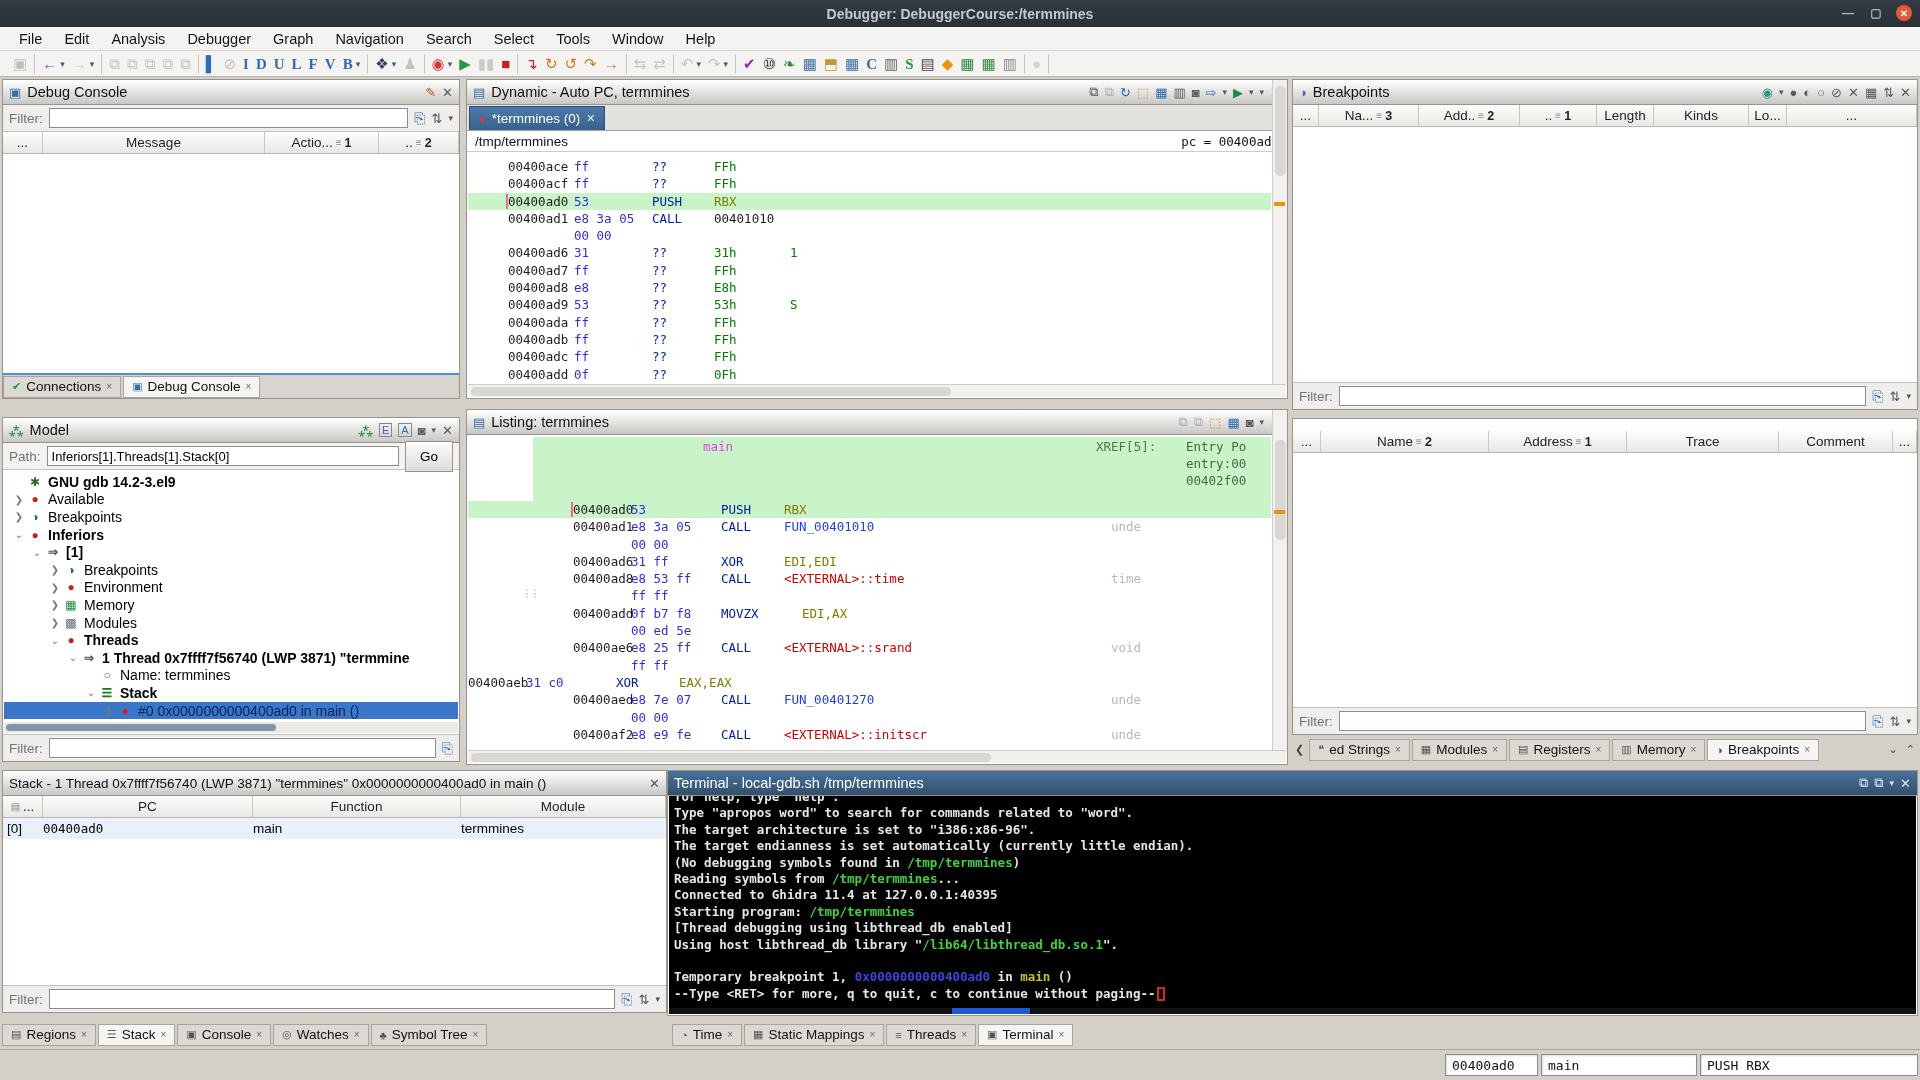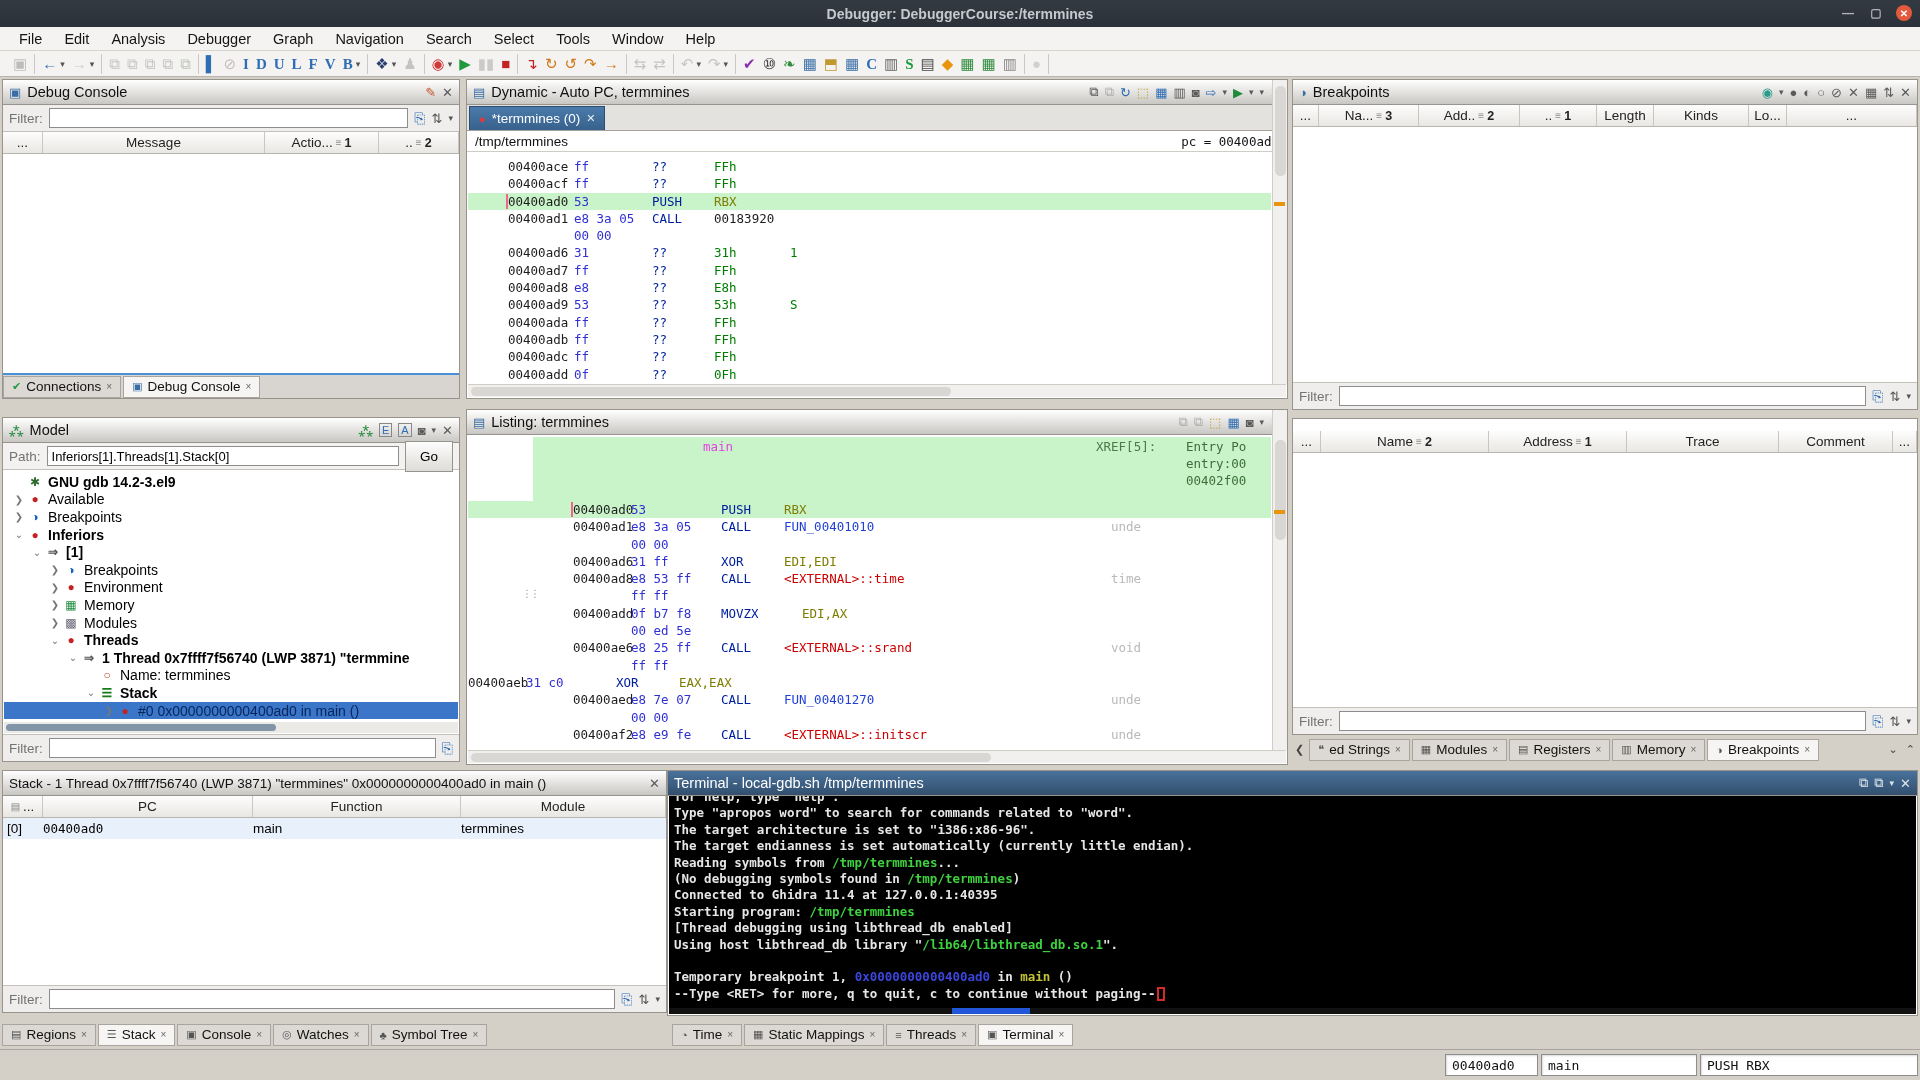--- a/index.html
+++ b/index.html
@@ -441,21 +441,21 @@
     </div>
     <div class="pathrow">
       <span>/tmp/termmines</span>
       <span class="sp"></span>
       <span class="code" style="font-size:12.5px">pc = 00400ad0</span>
     </div>
     <div class="code" style="position:absolute; left:1px; right:16px; top:74px; bottom:14px; overflow:hidden; padding-top:4px;">
         <div class="drow"><span class="c-a" style="width: 66px; margin-left: 40px; display: inline-block;">00400ace</span><span class="c-b" style="width: 78px; display: inline-block;">ff</span><span class="c-m" style="width: 62px; display: inline-block;">??</span><span style="width: 76px; display: inline-block;"><span class="c-g">FFh</span></span></div>
         <div class="drow"><span class="c-a" style="width: 66px; margin-left: 40px; display: inline-block;">00400acf</span><span class="c-b" style="width: 78px; display: inline-block;">ff</span><span class="c-m" style="width: 62px; display: inline-block;">??</span><span style="width: 76px; display: inline-block;"><span class="c-g">FFh</span></span></div>
         <div class="drow hl"><span class="caret" style="left: 38px;"></span><span class="c-a" style="width: 66px; margin-left: 40px; display: inline-block;">00400ad0</span><span class="c-b" style="width: 78px; display: inline-block;">53</span><span class="c-m" style="width: 62px; display: inline-block;">PUSH</span><span style="width: 76px; display: inline-block;"><span class="c-y">RBX</span></span></div>
-        <div class="drow"><span class="c-a" style="width: 66px; margin-left: 40px; display: inline-block;">00400ad1</span><span class="c-b" style="width: 78px; display: inline-block;">e8 3a 05</span><span class="c-m" style="width: 62px; display: inline-block;">CALL</span><span style="width: 76px; display: inline-block;"><span class="c-k">00183920</span></span></div>
+        <div class="drow"><span class="c-a" style="width: 66px; margin-left: 40px; display: inline-block;">00400ad1</span><span class="c-b" style="width: 78px; display: inline-block;">e8 3a 05</span><span class="c-m" style="width: 62px; display: inline-block;">CALL</span><span style="width: 76px; display: inline-block;"><span class="c-k">00401010</span></span></div>
         <div class="drow"><span class="c-a" style="width: 66px; margin-left: 40px; display: inline-block;"></span><span class="c-b" style="width: 78px; display: inline-block;">00 00</span><span class="c-m" style="width: 62px; display: inline-block;"></span><span style="width: 76px; display: inline-block;"></span></div>
         <div class="drow"><span class="c-a" style="width: 66px; margin-left: 40px; display: inline-block;">00400ad6</span><span class="c-b" style="width: 78px; display: inline-block;">31</span><span class="c-m" style="width: 62px; display: inline-block;">??</span><span style="width: 76px; display: inline-block;"><span class="c-g">31h</span></span><span class="c-g">1</span></div>
         <div class="drow"><span class="c-a" style="width: 66px; margin-left: 40px; display: inline-block;">00400ad7</span><span class="c-b" style="width: 78px; display: inline-block;">ff</span><span class="c-m" style="width: 62px; display: inline-block;">??</span><span style="width: 76px; display: inline-block;"><span class="c-g">FFh</span></span></div>
         <div class="drow"><span class="c-a" style="width: 66px; margin-left: 40px; display: inline-block;">00400ad8</span><span class="c-b" style="width: 78px; display: inline-block;">e8</span><span class="c-m" style="width: 62px; display: inline-block;">??</span><span style="width: 76px; display: inline-block;"><span class="c-g">E8h</span></span></div>
         <div class="drow"><span class="c-a" style="width: 66px; margin-left: 40px; display: inline-block;">00400ad9</span><span class="c-b" style="width: 78px; display: inline-block;">53</span><span class="c-m" style="width: 62px; display: inline-block;">??</span><span style="width: 76px; display: inline-block;"><span class="c-g">53h</span></span><span class="c-g">S</span></div>
         <div class="drow"><span class="c-a" style="width: 66px; margin-left: 40px; display: inline-block;">00400ada</span><span class="c-b" style="width: 78px; display: inline-block;">ff</span><span class="c-m" style="width: 62px; display: inline-block;">??</span><span style="width: 76px; display: inline-block;"><span class="c-g">FFh</span></span></div>
         <div class="drow"><span class="c-a" style="width: 66px; margin-left: 40px; display: inline-block;">00400adb</span><span class="c-b" style="width: 78px; display: inline-block;">ff</span><span class="c-m" style="width: 62px; display: inline-block;">??</span><span style="width: 76px; display: inline-block;"><span class="c-g">FFh</span></span></div>
         <div class="drow"><span class="c-a" style="width: 66px; margin-left: 40px; display: inline-block;">00400adc</span><span class="c-b" style="width: 78px; display: inline-block;">ff</span><span class="c-m" style="width: 62px; display: inline-block;">??</span><span style="width: 76px; display: inline-block;"><span class="c-g">FFh</span></span></div>
         <div class="drow"><span class="c-a" style="width: 66px; margin-left: 40px; display: inline-block;">00400add</span><span class="c-b" style="width: 78px; display: inline-block;">0f</span><span class="c-m" style="width: 62px; display: inline-block;">??</span><span style="width: 76px; display: inline-block;"><span class="c-g">0Fh</span></span></div>
         <div class="drow"><span class="c-a" style="width: 66px; margin-left: 40px; display: inline-block;">00400ade</span><span class="c-b" style="width: 78px; display: inline-block;">b7</span><span class="c-m" style="width: 62px; display: inline-block;">??</span><span style="width: 76px; display: inline-block;"><span class="c-g">B7h</span></span></div>
@@ -651,22 +651,22 @@
       <span class="hic" style="color:#dfe6ee">⧉</span>
       <span class="hic" style="color:#dfe6ee">⧉</span>
       <span class="hic dd" style="color:#dfe6ee">▾</span>
       <span class="hic" style="color:#dfe6ee">✕</span>
     </div>
     <div id="terminal-body">
         <div class="tline" style="margin-top: -7px;"><span class="t-w">for help, type "help".</span></div>
         <div class="tline"><span class="t-w">Type "apropos word" to search for commands related to "word".</span></div>
         <div class="tline"><span class="t-w">The target architecture is set to "i386:x86-96".</span></div>
         <div class="tline"><span class="t-w">The target endianness is set automatically (currently little endian).</span></div>
+        <div class="tline"><span class="t-w">(No debugging symbols found in </span><span class="t-g">/tmp/termmines</span><span class="t-w">)</span></div>
         <div class="tline"><span class="t-w">Reading symbols from </span><span class="t-g">/tmp/termmines</span><span class="t-w">...</span></div>
-        <div class="tline"><span class="t-w">(No debugging symbols found in </span><span class="t-g">/tmp/termmines</span><span class="t-w">)</span></div>
         <div class="tline"><span class="t-w">Connected to Ghidra 11.4 at 127.0.0.1:40395</span></div>
         <div class="tline"><span class="t-w">Starting program: </span><span class="t-g">/tmp/termmines</span></div>
         <div class="tline"><span class="t-w">[Thread debugging using libthread_db enabled]</span></div>
         <div class="tline"><span class="t-w">Using host libthread_db library "</span><span class="t-g">/lib64/libthread_db.so.1</span><span class="t-w">".</span></div>
         <div class="tline"><span class="t-w"></span></div>
         <div class="tline"><span class="t-w">Temporary breakpoint 1, </span><span class="t-b">0x0000000000400ad0</span><span class="t-w"> in </span><span class="t-y">main</span><span class="t-w"> ()</span></div>
         <div class="tline"><span class="t-w">--Type &lt;RET&gt; for more, q to quit, c to continue without paging--</span><span class="cursorbox"></span></div>
       </div>
     <div id="term-hscroll">
         <div id="term-hthumb"></div>

